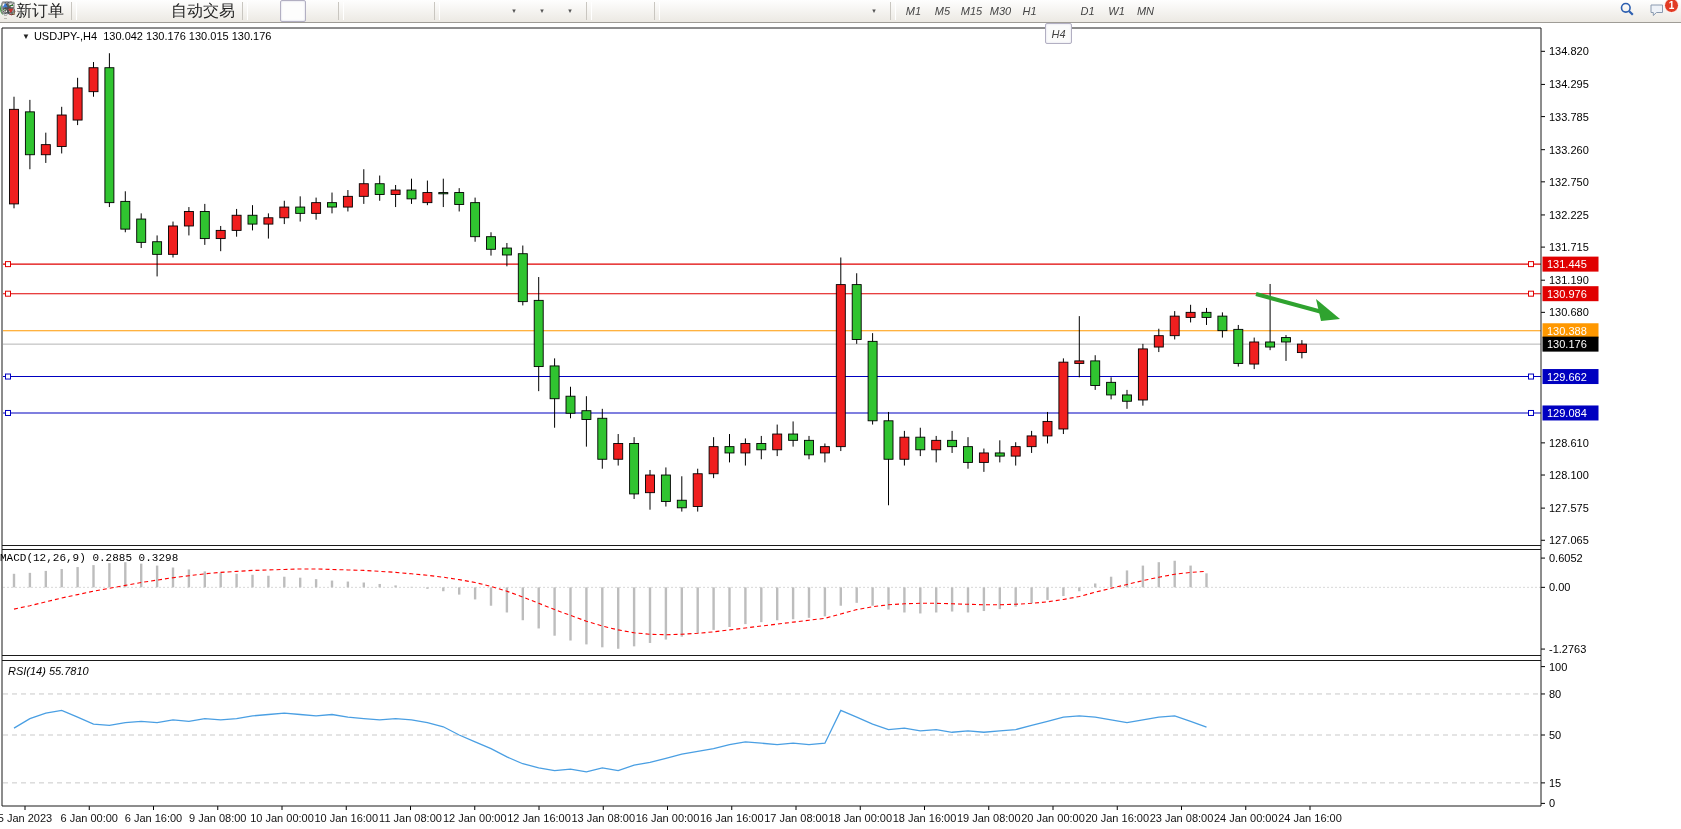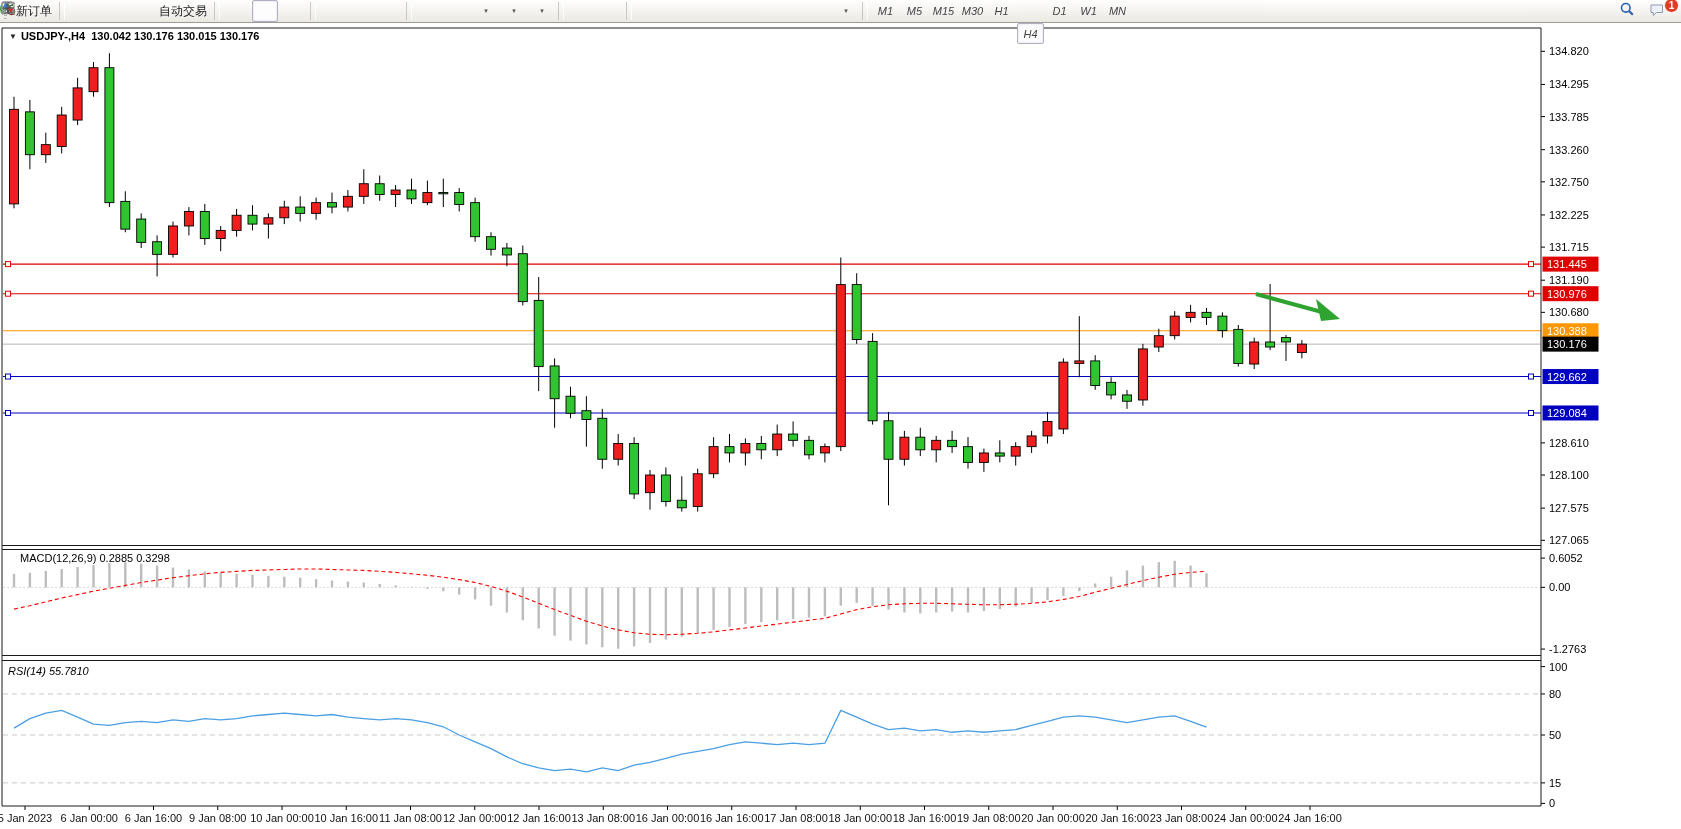--- a/index.html
+++ b/index.html
@@ -3,37 +3,37 @@
 <meta charset="utf-8">
 <style>
   html,body{margin:0;padding:0;background:#fff;width:1681px;height:829px;overflow:hidden;
     font-family:"Liberation Sans",sans-serif;-webkit-font-smoothing:antialiased;}
   #toolbar{position:absolute;left:0;top:0;width:1681px;height:23px;
     background:linear-gradient(#fefefe,#ece9e3);border-bottom:1px solid #9f9c96;
     display:flex;align-items:center;padding-left:2px;box-sizing:border-box;z-index:5;}
   .tb-btn{height:20px;min-width:20px;display:flex;align-items:center;justify-content:center;
     margin:0 1px;border:1px solid transparent;border-radius:2px;padding:0 2px;cursor:default;}
   .tb-btn.active{background:#fdfdfd;border:1px solid #b2afc2;box-shadow:inset 0 0 2px #cfcfe0;}
-  .tb-btn .lbl{font-size:12px;color:#222;margin-left:3px;white-space:nowrap;}
+  .tb-btn .lbl{font-size:16px;color:#222;margin-left:3px;white-space:nowrap;}
   .tb-btn .dd{font-size:7px;color:#555;margin-left:2px;}
   .tb-sep{width:4px;height:18px;border-left:1px solid #c9c6c0;border-right:1px solid #fff;margin:0 3px;}
   .tb-grip{width:3px;height:16px;margin:0 2px;background:repeating-linear-gradient(#b9b6b0 0 1px,transparent 1px 3px);}
   .tf-btn{height:19px;min-width:25px;display:flex;align-items:center;justify-content:center;
     font-size:11px;color:#444;margin:0 1px;border:1px solid transparent;border-radius:2px;font-style:italic;}
   .tf-btn.active{background:#fbfbfb;border:1px solid #b2afc2;box-shadow:inset 0 0 2px #d8d8e8;margin-top:45px;}
   #tb-right{position:absolute;right:6px;top:1px;display:flex;align-items:center;}
   #chat-badge{position:absolute;right:-6px;top:-4px;background:#e23b24;color:#fff;font-size:10px;
     font-weight:bold;border-radius:8px;min-width:13px;height:13px;line-height:13px;text-align:center;
     border:1px solid #fff;}
   #chart-wrap{position:absolute;left:0;top:23px;width:1681px;height:806px;background:#fff;}
   svg{position:absolute;left:0;top:0;}
   .pane-label{position:absolute;font-size:11px;color:#000;white-space:pre;z-index:3;}
-  #symbol-title{left:9px;top:7px;font-weight:bold;}
+  #symbol-title{left:22px;top:7px;font-weight:normal;}
   #symbol-title .caret{font-size:8px;color:#222;margin-right:4px;vertical-align:1px;}
-  #macd-title{left:20px;top:529px;}
+  #macd-title{left:0;top:529px;font-family:Liberation Mono, monospace;}
   #rsi-title{left:8px;top:642px;font-style:italic;}
 </style>
 </head>
 <body>
 
 <div id="toolbar">
     <div class="tb-grip"></div>
     <div class="tb-btn">
       <svg width="16" height="16" viewBox="0 0 16 16">
         <rect x="3" y="2" width="9" height="11" fill="#fff" stroke="#7a7a7a"></rect>

